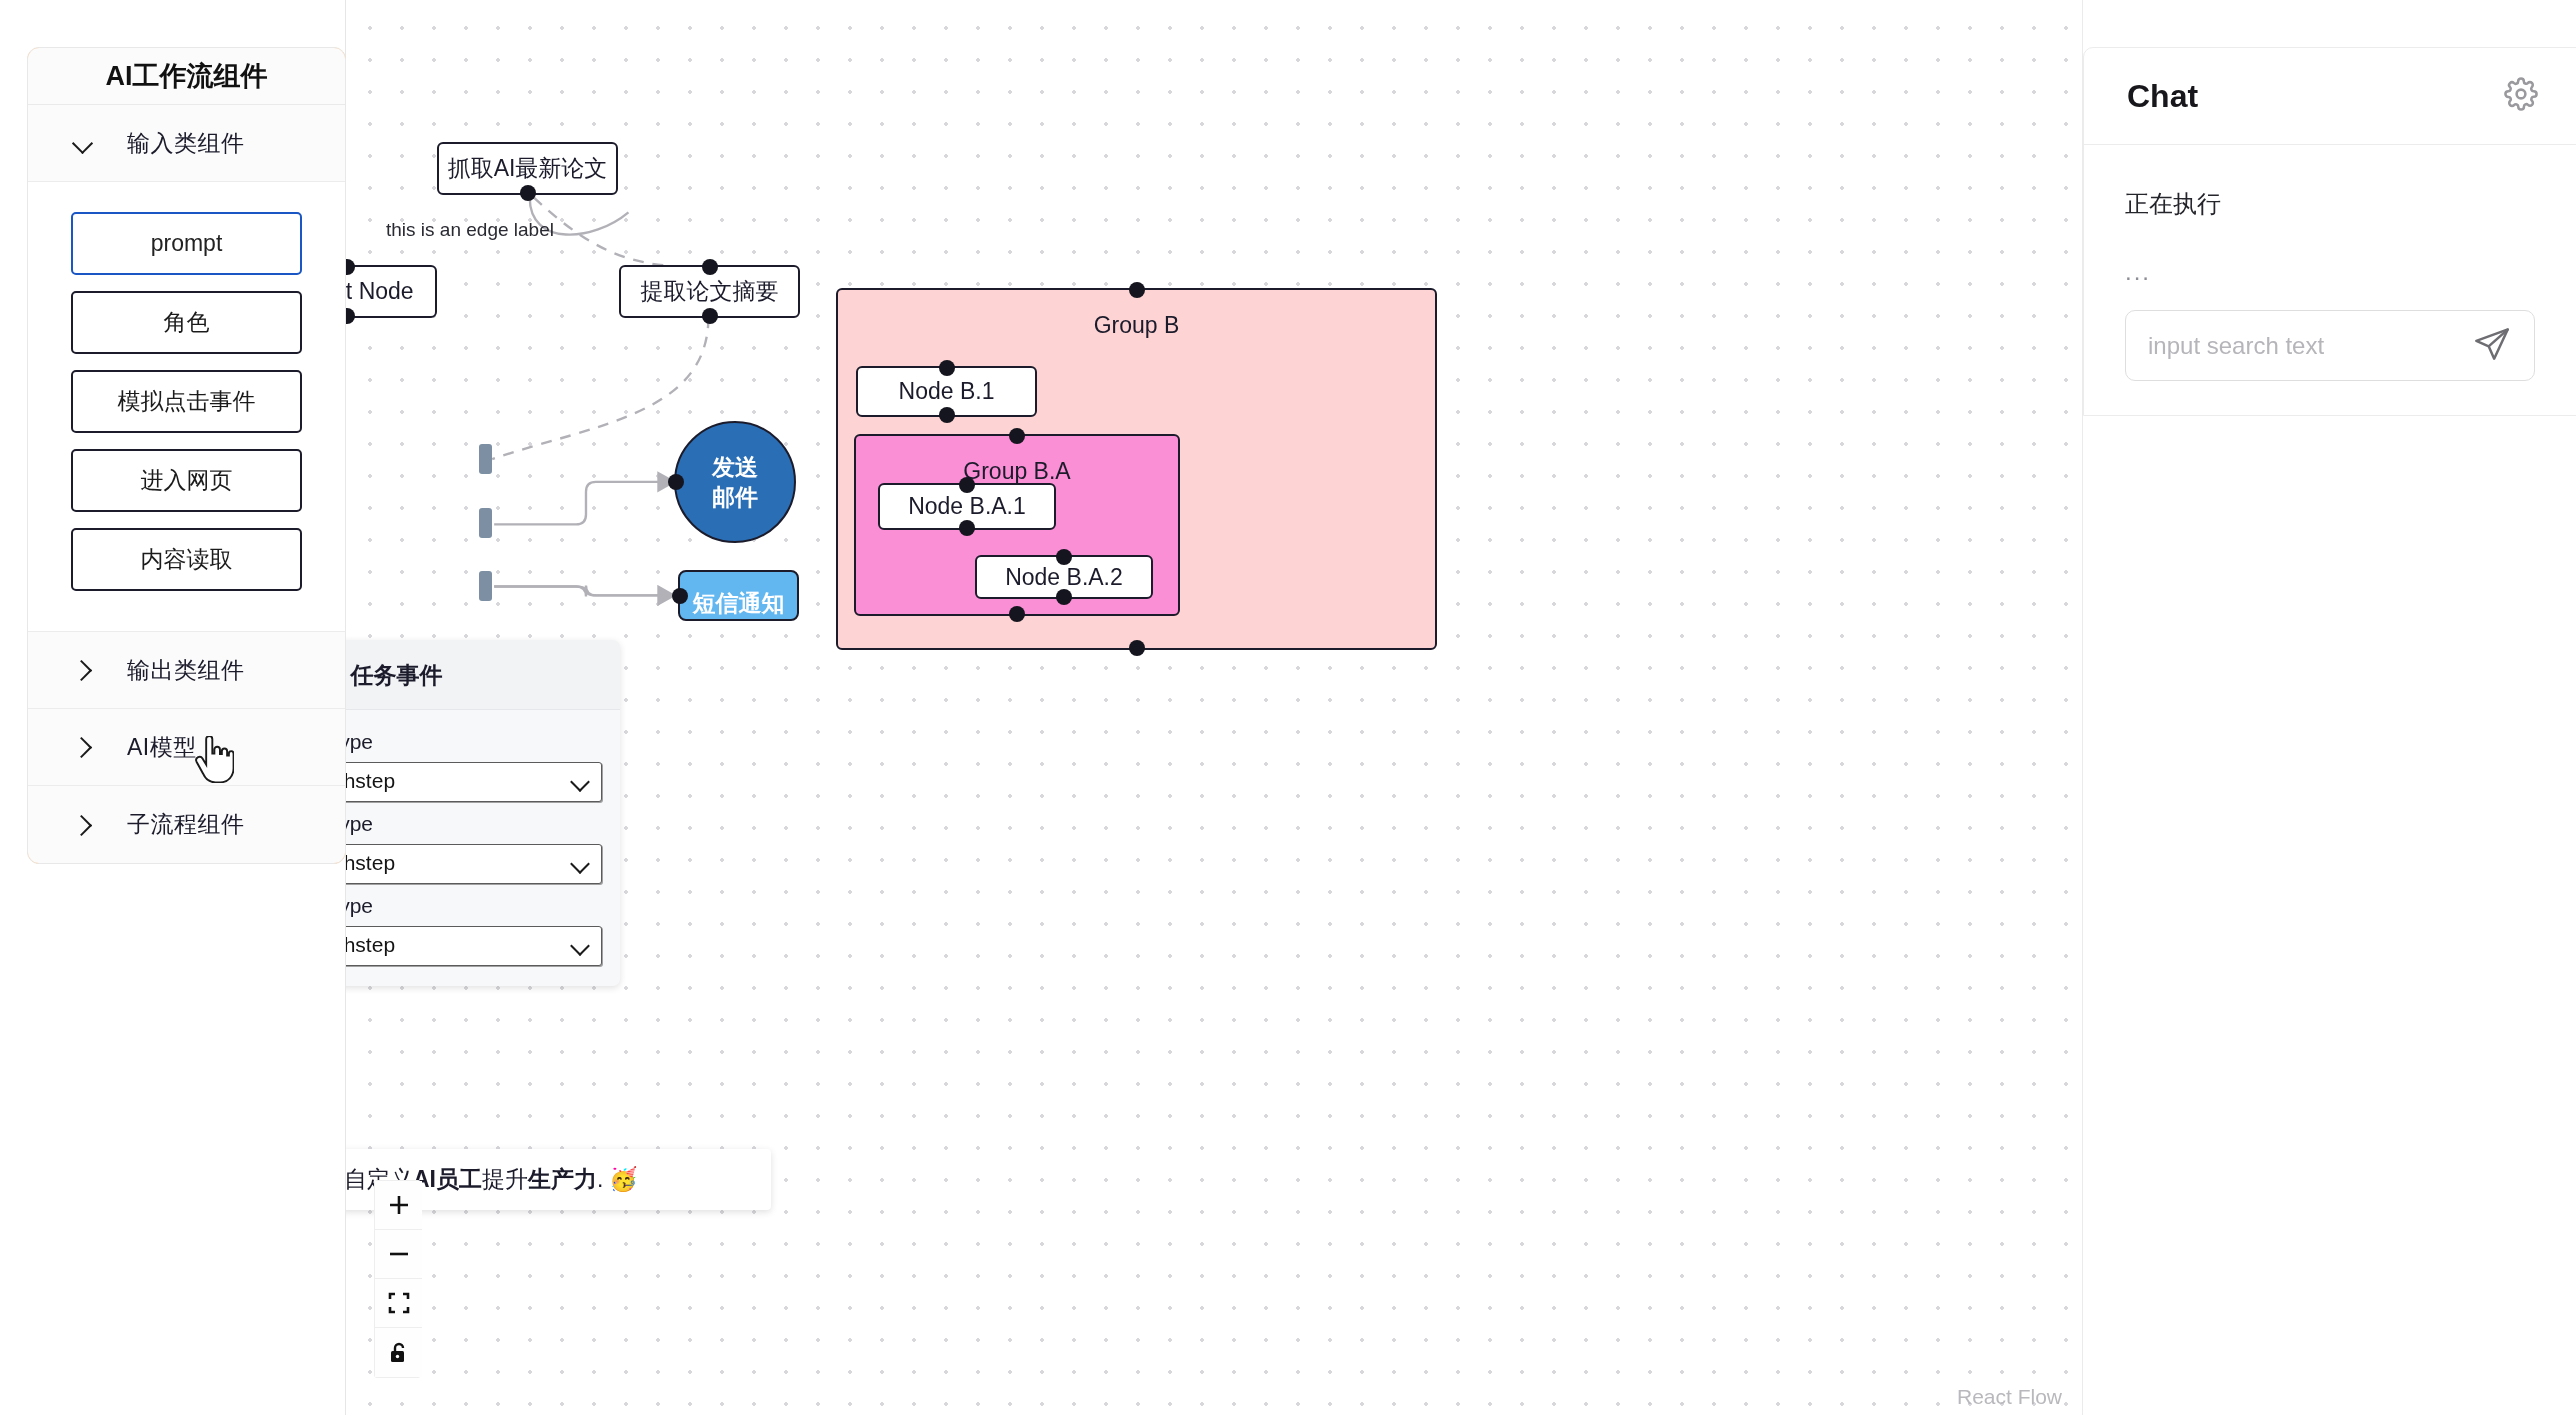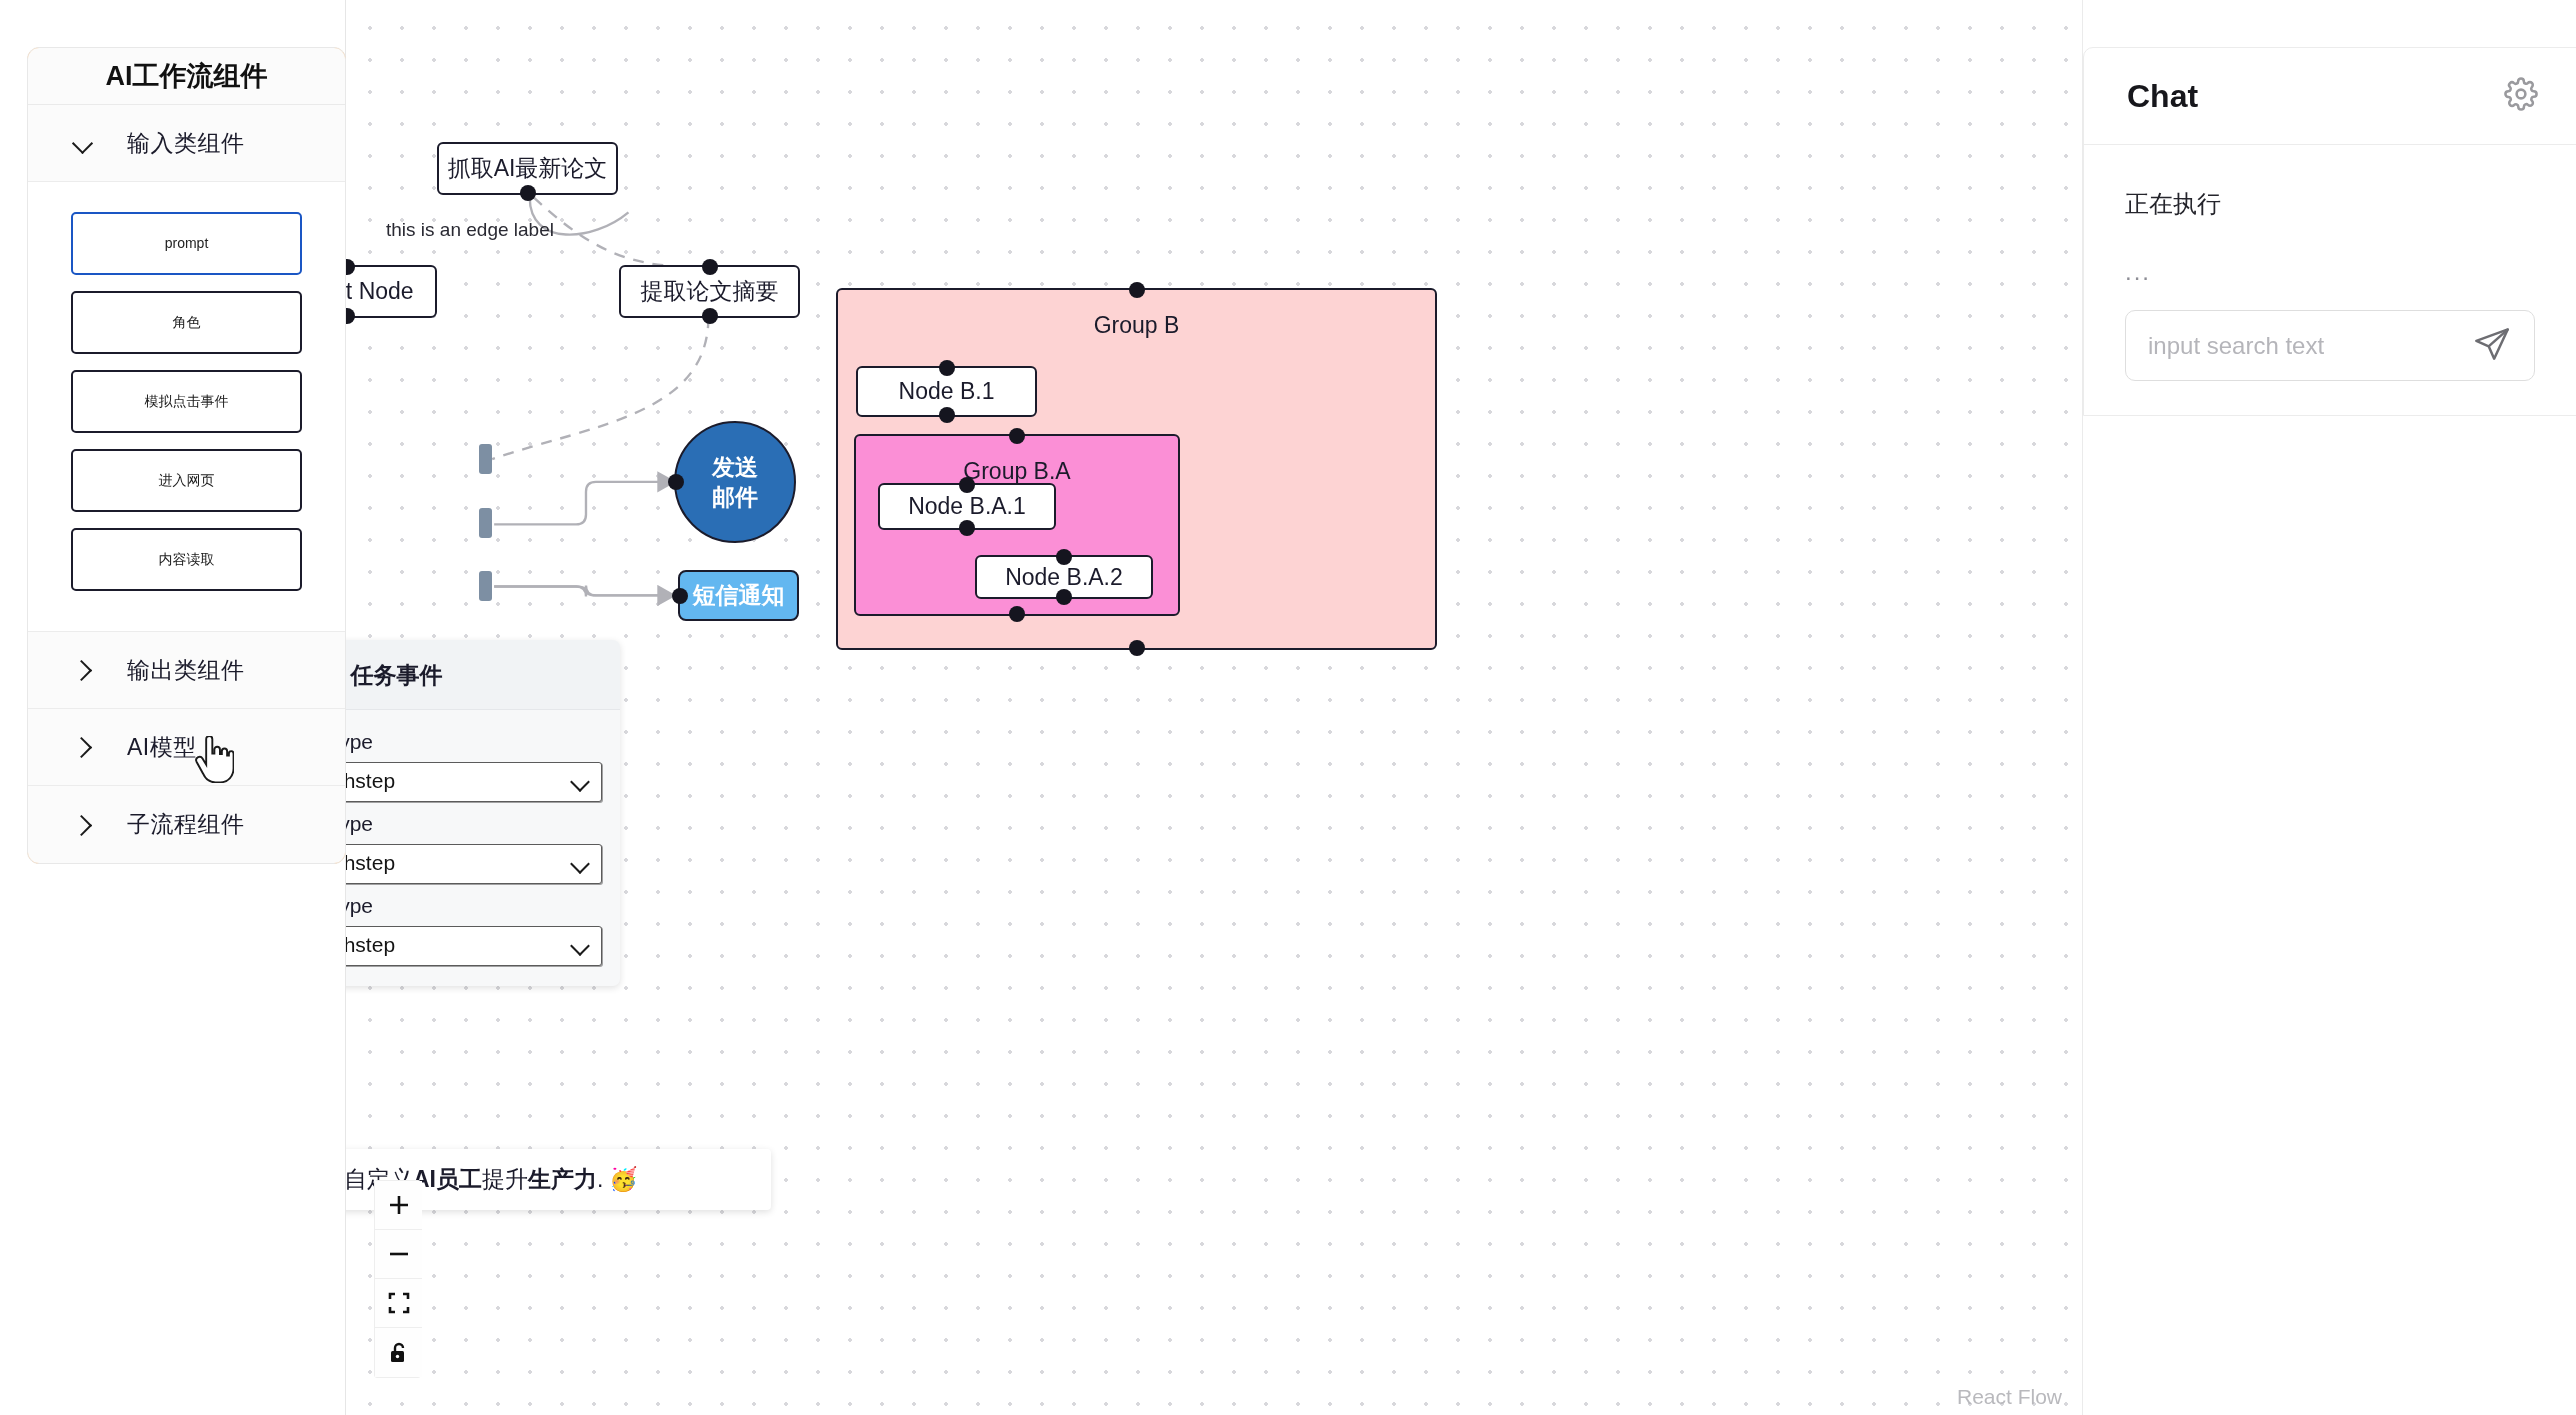--- a/index.html
+++ b/index.html
@@ -67,21 +67,21 @@
   .accordion-body {
     background: #ffffff;
     padding: 30px 43px 40px 43px;
     border-bottom: 1px solid #ececec;
   }
   .comp-btn {
     display: block; width: 100%;
     height: 63px; line-height: 59px;
     margin-bottom: 16px;
     text-align: center;
-    font-size: 14px; color: #1b1b1b;
+    font-size: 23px; color: #1b1b1b;
     background: #ffffff;
     border: 2px solid #1b1b2b;
     border-radius: 5px;
     cursor: grab;
   }
   .comp-btn.accent { border-color: #1a56c4; color: #222; }
   .comp-btn:last-child { margin-bottom: 0; }
 
   
   .cursor-hand {
@@ -394,21 +394,21 @@
 
     <div class="sq-handle" style="left:133px; top:444px;"></div>
     <div class="sq-handle" style="left:133px; top:508px;"></div>
     <div class="sq-handle" style="left:133px; top:571px;"></div>
 
     <div class="circle-node" style="left:328px; top:421px;">
       <span style="display:block; width:61px;">发送邮件</span>
       <span class="handle left"></span>
     </div>
 
-    <div class="sms-node" style="left:332px; top:570px; width:121px; height:51px;">
+    <div class="sms-node" style="left:332px; top:570px; width:121px; height:51px;align-items:flex-end;">
       <span>短信通知</span>
       <span class="handle left"></span>
     </div>
 
     <div class="group-node group-b" style="left:490px; top:288px; width:601px; height:362px;">
       <div class="group-title">Group B</div>
       <span class="handle top"></span>
       <span class="handle bottom"></span>
     </div>
 

